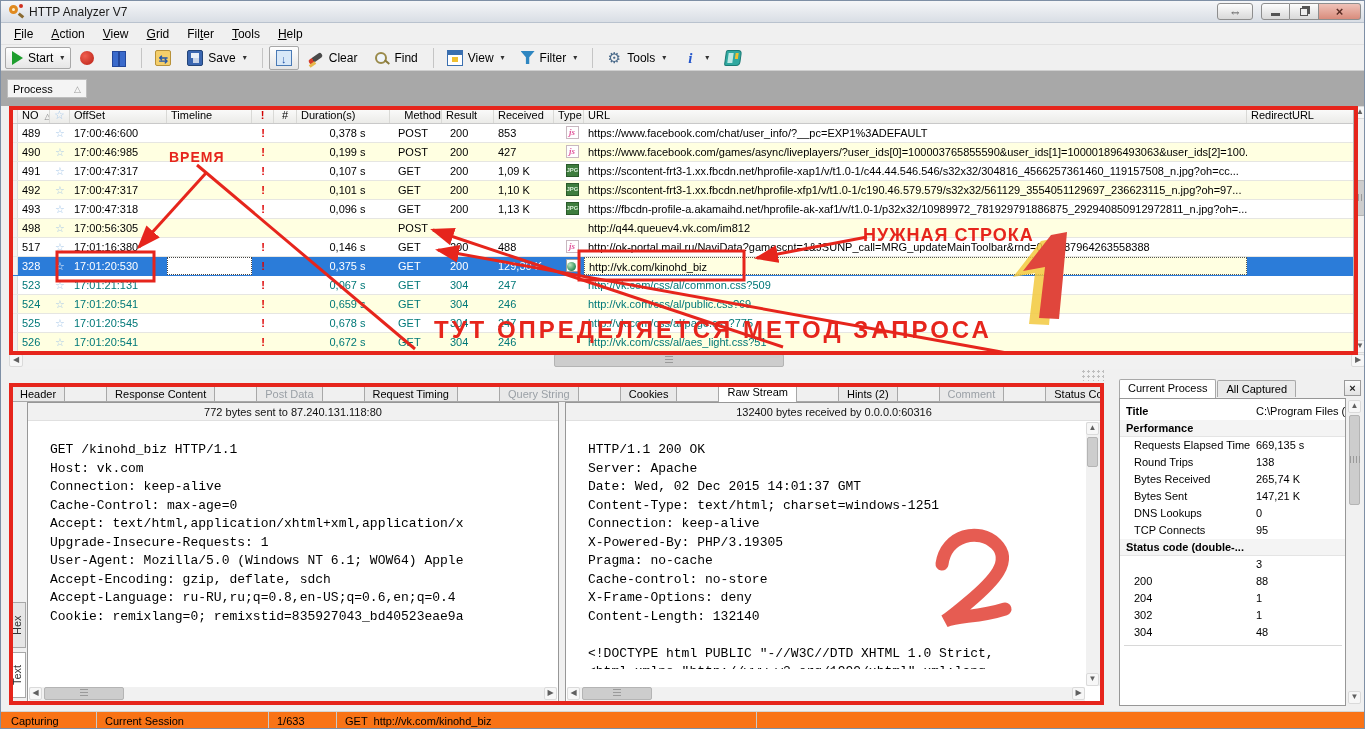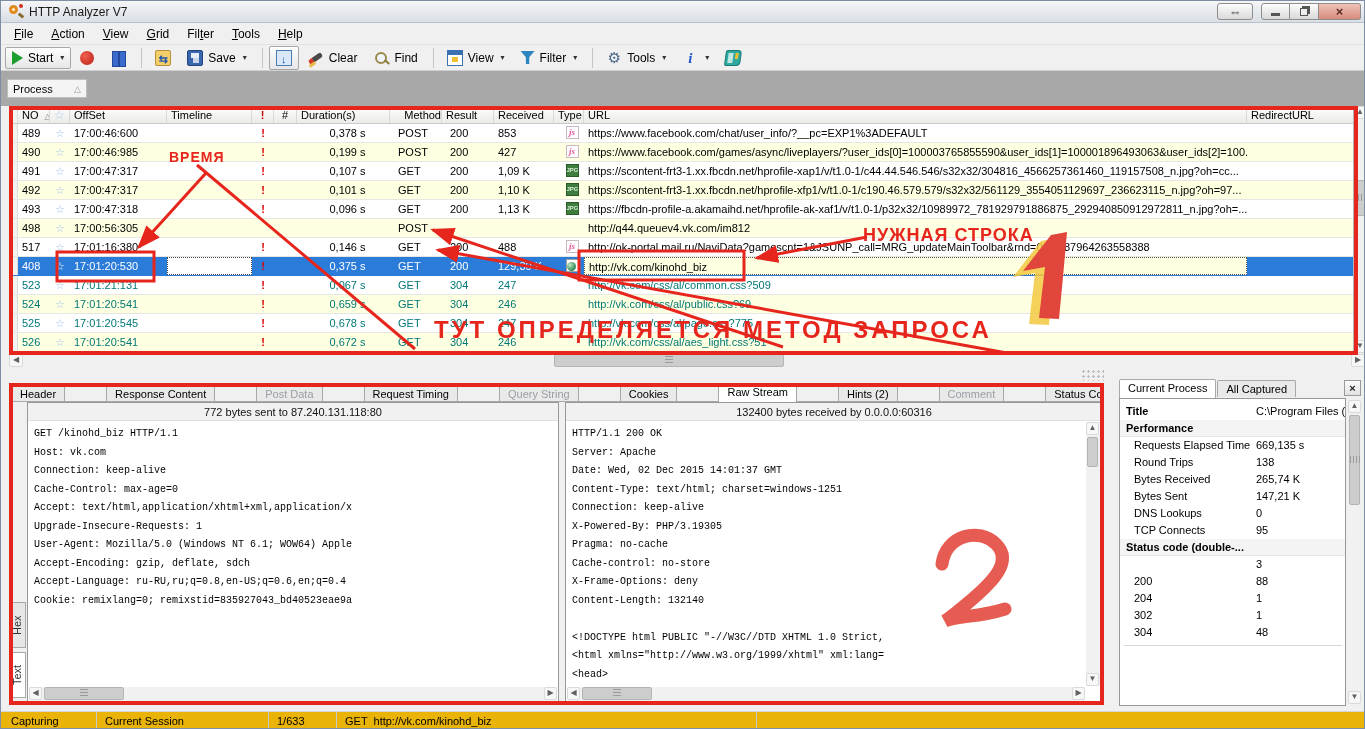--- a/index.html
+++ b/index.html
@@ -119,42 +119,42 @@
   #detail-body{position:absolute;left:0;top:20px;width:1095px;height:302px;background:#F0F0F0;border-top:1px solid #A8A8A8;}
   #side-tabs{position:absolute;left:0;top:0;width:18px;height:302px;background:#F0F0F0;}
   .vtab{position:absolute;left:1px;width:16px;border:1px solid #A8A8A8;background:#E6E6E6;
       writing-mode:vertical-rl;transform:rotate(180deg);text-align:center;font-size:11px;color:#333;padding:4px 0;}
   .vtab.active{background:#FFF;}
   .pane{position:absolute;top:0;height:302px;background:#FFF;border:1px solid #979797;}
   #pane-left{left:18px;width:532px;}
   #pane-right{left:556px;width:538px;}
   .pane-caption{position:absolute;left:0;top:0;right:0;height:18px;background:#F1F1F1;border-bottom:1px solid #E0E0E0;
       text-align:center;line-height:18px;font-size:11px;color:#111;}
-  .rawpre{position:absolute;left:6px;top:22px;right:2px;bottom:18px;margin:0;overflow:hidden;
-      font-family:"Liberation Mono","DejaVu Sans Mono",monospace;font-size:10px;line-height:18.5px;white-space:pre;color:#000;}
+  .rawpre{position:absolute;left:6px;top:22px;right:2px;bottom:18px;margin:16px;overflow:hidden;
+      font-family:"Liberation Mono","DejaVu Sans Mono",monospace;font-size:13px;line-height:18.5px;white-space:pre;color:#000;}
   #pane-right .rawpre{right:20px;}
   .pane-hscroll{position:absolute;left:1px;right:1px;bottom:1px;height:15px;}
   #rp-vscroll{position:absolute;right:1px;top:19px;width:15px;bottom:17px;}
 
   
   #proc-panel{left:1103px;top:368px;width:262px;height:342px;background:#F0F0F0;}
   #proc-tabs{position:absolute;left:15px;top:10px;height:19px;display:flex;align-items:center;}
   #proc-close{position:absolute;left:240px;top:11px;width:17px;height:16px;border:1px solid #9A9A9A;background:linear-gradient(#FBFBFB,#E2E2E2);
       text-align:center;line-height:14px;font-weight:bold;font-size:11px;color:#222;}
   #proc-body{position:absolute;left:15px;top:29px;width:227px;height:308px;background:#FFF;border:1px solid #979797;overflow:hidden;}
   .prop-row{position:absolute;left:0;width:225px;height:17px;line-height:17px;font-size:11px;}
   .prop-row .pname{position:absolute;left:6px;white-space:nowrap;}
   .prop-row.stat .pname{left:14px;}
   .prop-row .pval{position:absolute;left:136px;white-space:nowrap;}
   .prop-row.head{font-weight:bold;background:#F4F4F4;border-bottom:1px solid #E4E4E4;}
   .prop-sep{position:absolute;left:4px;width:218px;height:1px;background:#D8D8D8;}
   #proc-vscroll{position:absolute;left:244px;top:31px;width:14px;height:304px;}
 
   
-  #statusbar{left:0;top:710px;width:1365px;height:19px;background:#eab308;border-top:1px solid #D5D5D5;}
+  #statusbar{left:0;top:710px;width:1365px;height:19px;background:#f97316;border-top:1px solid #D5D5D5;}
   .status-cell{position:absolute;top:0;height:18px;line-height:18px;padding-left:8px;font-size:11px;
       border-right:1px solid #C9C9C9;white-space:pre;overflow:hidden;}
 
   
   #anno{position:absolute;left:0;top:0;pointer-events:none;z-index:50;}
   .ann-rect{fill:none;stroke:#E6251C;stroke-width:4;}
   .ann-rect.thin{stroke-width:3;}
   .ann-line{stroke:#E6251C;stroke-width:3;}
   .ann-text{fill:#E6251C;font-family:"Liberation Sans",sans-serif;font-weight:bold;}
 </style>
@@ -377,21 +377,21 @@
           <div class="cell center" style="left: 287px; width: 93px; padding-left: 8px;">0,146 s</div>
           <div class="cell " style="left: 380px; width: 52px; padding-left: 8px;">GET</div>
           <div class="cell " style="left: 432px; width: 52px; padding-left: 8px;">200</div>
           <div class="cell " style="left: 484px; width: 60px; padding-left: 4px;">488</div>
           <div class="cell center" style="left: 544px; width: 30px; padding-left: 6px;"><span class="ti ti-js">js</span></div>
           <div class="cell " style="left: 574px; width: 663px; padding-left: 4px;">http://ok-portal.mail.ru/NaviData?gamescnt=1&amp;JSUNP_call=MRG_updateMainToolbar&amp;rnd=0.06387964263558388</div>
           <div class="cell " style="left: 1237px; width: 108px; padding-left: 0px;"></div>
         </div>
         <div class="row sel" style="top: 133px;">
           <div class="cell gutter" style="left: 0px; width: 8px; padding-left: 0px;"></div>
-          <div class="cell " style="left: 8px; width: 32px; padding-left: 4px;">408</div>
+          <div class="cell " style="left: 8px; width: 32px; padding-left: 4px;">328</div>
           <div class="cell star" style="left: 40px; width: 20px; padding-left: 0px;">☆</div>
           <div class="cell " style="left: 60px; width: 97px; padding-left: 4px;">17:01:20:530</div>
           <div class="cell " style="left: 157px; width: 85px; padding-left: 0px;"></div>
           <div class="focus-cell"></div>
           <div class="cell bang" style="left: 242px; width: 22px; padding-left: 0px;">!</div>
           <div class="cell " style="left: 264px; width: 23px; padding-left: 0px;"></div>
           <div class="cell center" style="left: 287px; width: 93px; padding-left: 8px;">0,375 s</div>
           <div class="cell " style="left: 380px; width: 52px; padding-left: 8px;">GET</div>
           <div class="cell " style="left: 432px; width: 52px; padding-left: 8px;">200</div>
           <div class="cell " style="left: 484px; width: 60px; padding-left: 4px;">129,30 K</div>

